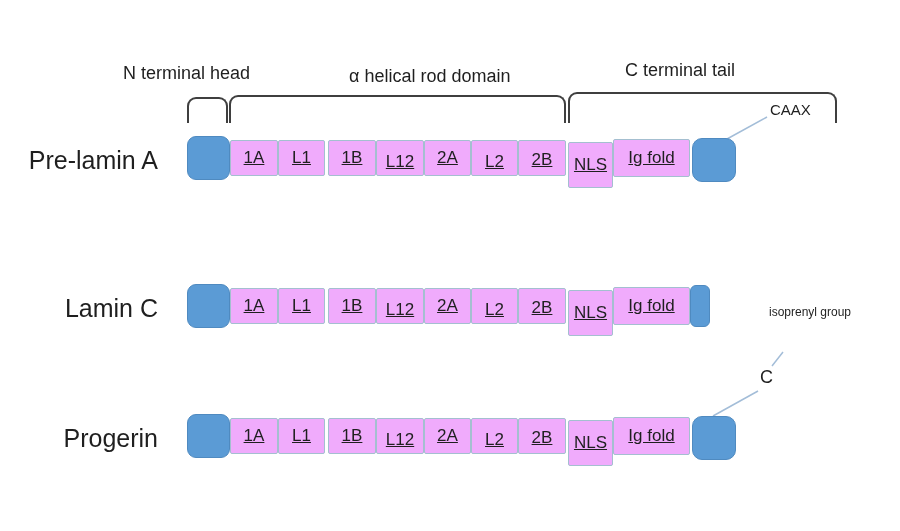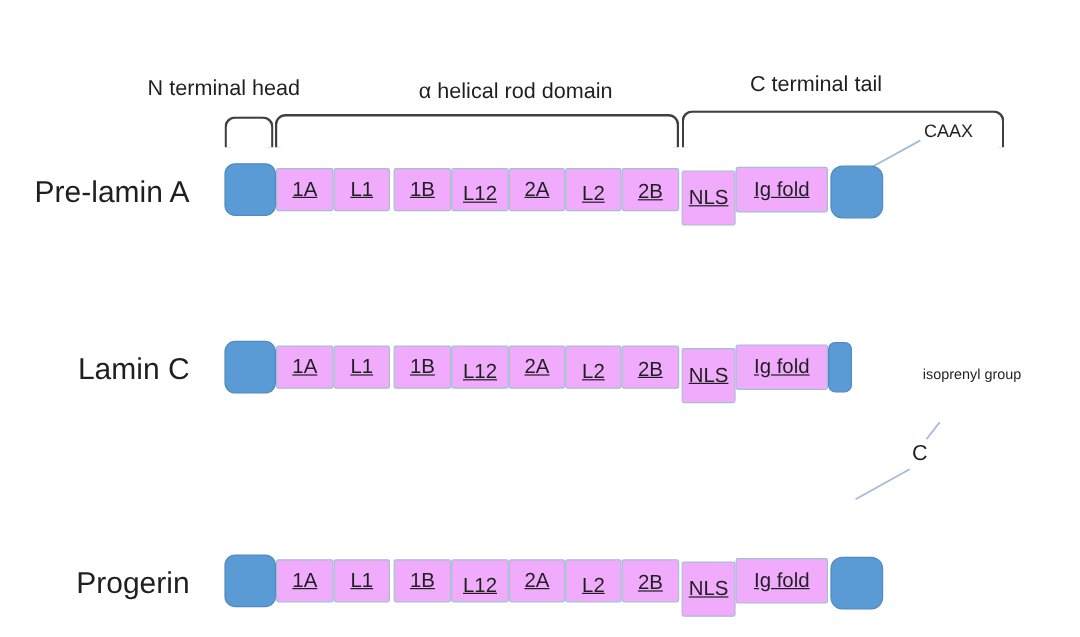--- a/index.html
+++ b/index.html
@@ -30,21 +30,21 @@
     border-bottom: none;
     border-radius: 9px 9px 0 0;
   }
   #bracket-n { left: 187px; top: 97px; width: 41px; height: 26px; }
   #bracket-a { left: 229px; top: 95px; width: 337px; height: 28px; }
   #bracket-c { left: 568px; top: 92px; width: 269px; height: 31px; }
   
   .protein-row { position: absolute; left: 0; width: 900px; height: 36px; }
   #row-0 { top: 140px; }
   #row-1 { top: 263px; margin-top: 25px; }
-  #row-2 { top: 418px; margin-top: 48px; }
+  #row-2 { top: 418px; }
   .row-label {
     position: absolute;
     right: 742px;
     top: 6px;
     font-size: 25px;
     white-space: nowrap;
   }
   .head-box {
     position: absolute;
     left: 187px; top: -4px;

